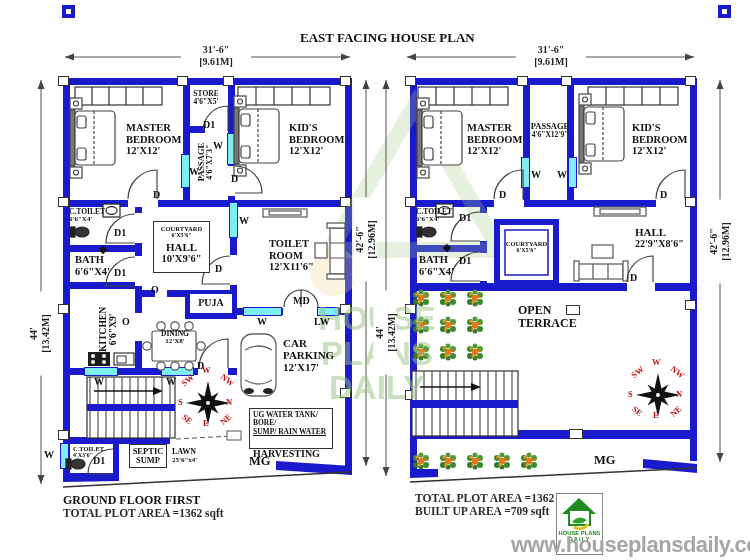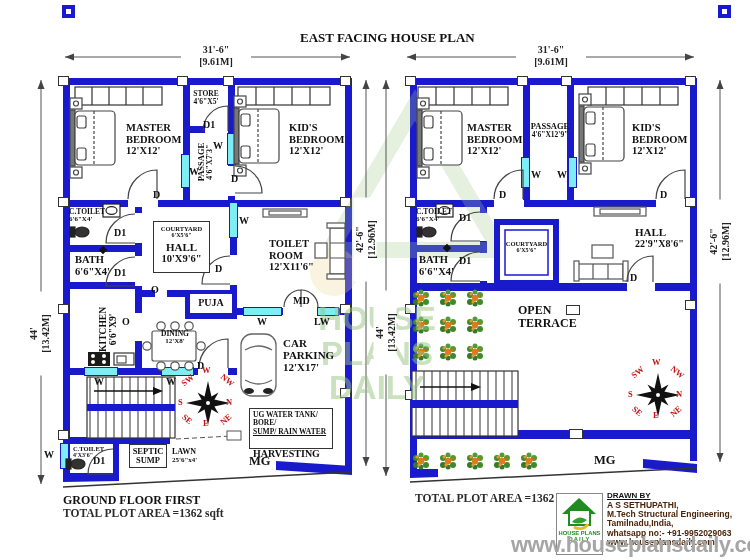--- a/index.html
+++ b/index.html
@@ -512,37 +512,30 @@
   <div class="cl" style="left:670px;top:407px;transform:rotate(-40deg);">NE</div>
   <div class="cl" style="left:632px;top:407px;transform:rotate(40deg);">SE</div>
   <div class="cl" style="left:631px;top:368px;transform:rotate(-40deg);">SW</div>
 
   <div class="abs" style="left:63px;top:494px;">
     <div class="lbl" style="position:static;font-size:12px;">GROUND FLOOR FIRST</div>
     <div class="lbl" style="position:static;font-size:11.5px;font-weight:bold;color:#2b2b2b;">TOTAL PLOT AREA =1362 sqft</div>
   </div>
   <div class="abs" style="left:415px;top:492px;">
     <div class="lbl" style="position:static;font-size:11.5px;font-weight:bold;color:#2b2b2b;">TOTAL PLOT AREA =1362 sqft</div>
+    <div class="lbl" style="position:static;font-size:11.5px;font-weight:bold;color:#2b2b2b;">BUILT UP AREA =709 sqft</div>
   </div>
 
   <div class="abs ctr" style="left:556px;top:493px;width:47px;height:62px;border:1.5px solid #888;box-sizing:border-box;background:#fff;">
     <svg width="43" height="34" viewBox="0 0 43 34" style="position:static;display:block;margin:2px auto 0;">
       <polygon points="21,2 4,18 38,18" fill="#1e8c1e"></polygon>
       <rect x="11" y="14" width="21" height="15" fill="#fff" stroke="#1e8c1e" stroke-width="2"></rect>
       <path d="M14,26 Q21,18 29,24 Q22,30 14,26 Z" fill="#2da02d"></path>
       <path d="M30,28 A10,10 0 0 1 16,31" stroke="#e0c020" stroke-width="3" fill="none"></path>
     </svg>
     <div class="lbl" style="position:static;font-size:5.8px;color:#1e8c1e;font-family:'Liberation Sans',sans-serif;">HOUSE PLANS</div>
     <div class="lbl" style="position:static;font-size:5.8px;color:#1e8c1e;font-family:'Liberation Sans',sans-serif;letter-spacing:1px;">DAILY</div>
   </div>
 
-  <div class="abs" style="left:607px;top:492px;font-family:'Liberation Sans',sans-serif;line-height:1.18;">
-    <div class="lbl u" style="position:static;font-size:8px;color:#111;">DRAWN BY</div>
-    <div class="lbl" style="position:static;font-size:8.5px;color:#4a2408;">A S SETHUPATHI,</div>
-    <div class="lbl" style="position:static;font-size:8.5px;color:#4a2408;">M.Tech Structural Engineering,</div>
-    <div class="lbl" style="position:static;font-size:8.5px;color:#4a2408;">Tamilnadu,India,</div>
-    <div class="lbl" style="position:static;font-size:8.5px;color:#4a2408;">whatsapp no:- +91-9952029063</div>
-    <div class="lbl" style="position:static;font-size:8.5px;color:#4a2408;">www.houseplansdaily.com</div>
-  </div>
 
   <div class="lbl" style="left:511px;top:533px;font-size:22px;color:#a6a6a6;font-family:'Liberation Sans',sans-serif;letter-spacing:-0.5px;">www.houseplansdaily.com</div>
 
 </div>
 
 </body></html>

